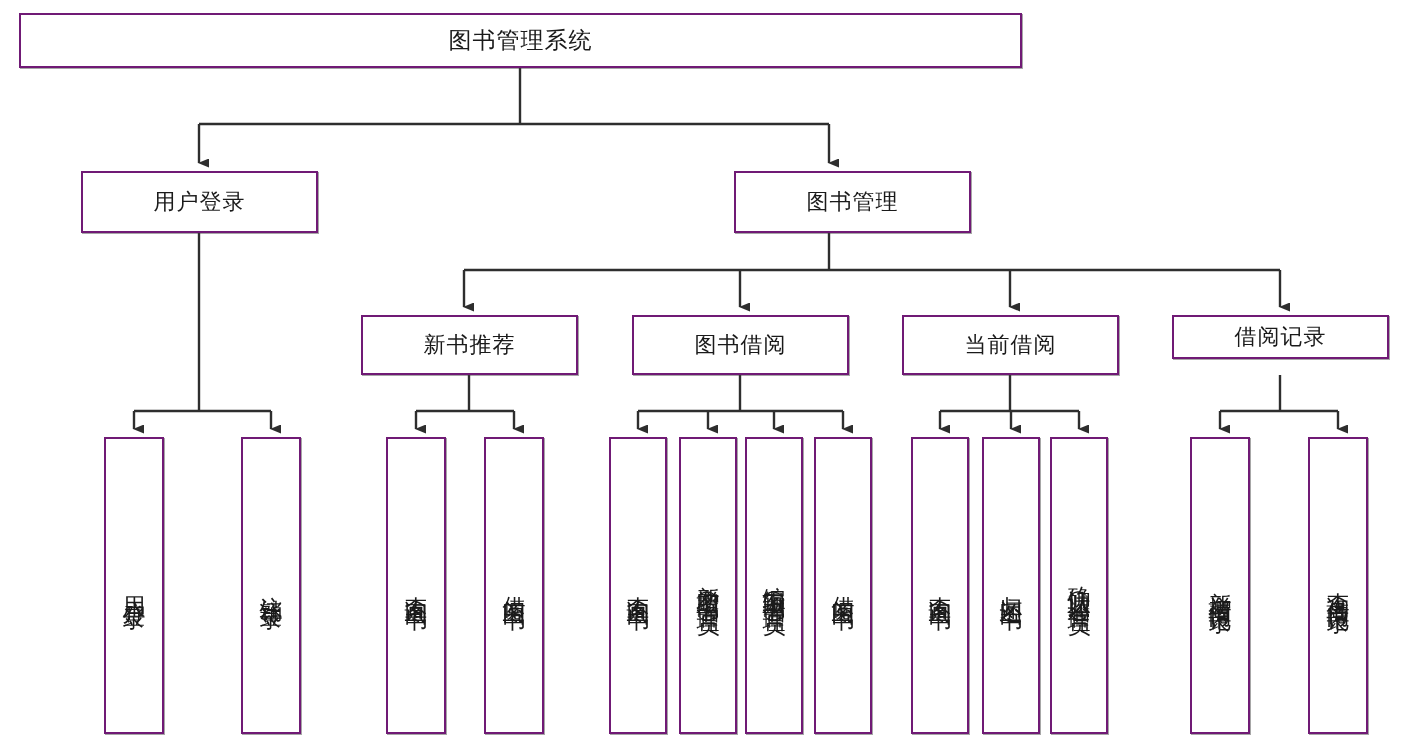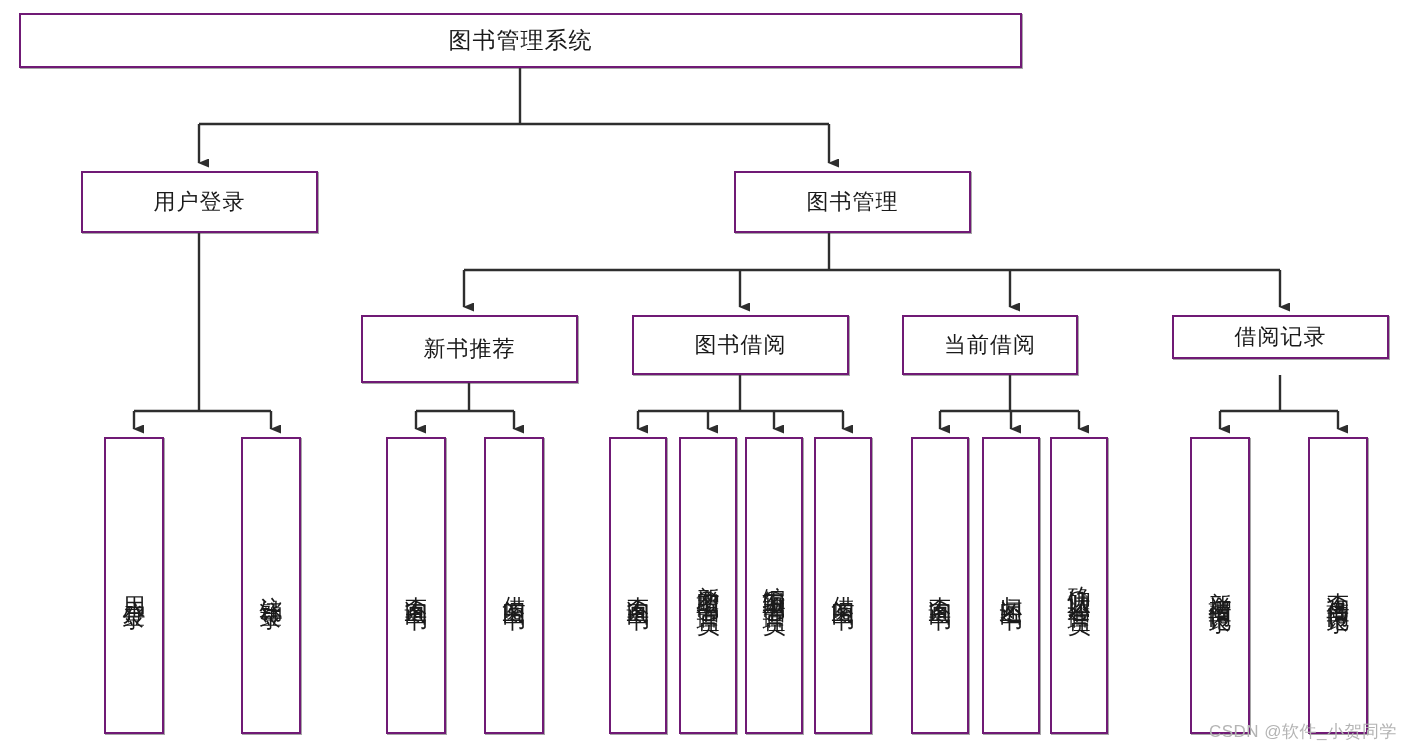--- a/index.html
+++ b/index.html
@@ -127,27 +127,27 @@
     <span class="label">图书管理系统</span>
   </div>
 
   <div class="node horiz" style="left:81px; top:171px; width:237px; height:62px;">
     <span class="label">用户登录</span>
   </div>
   <div class="node horiz" style="left:711px; top:171px; width:237px; height:62px;margin-left:23px;">
     <span class="label">图书管理</span>
   </div>
 
-  <div class="node horiz" style="left:361px; top:315px; width:217px; height:68px;text-align:right;">
+  <div class="node horiz" style="left:361px; top:315px; width:217px; height:60px;text-align:right;">
     <span class="label">新书推荐</span>
   </div>
   <div class="node horiz" style="left:632px; top:315px; width:217px; height:60px;text-align:center;">
     <span class="label">图书借阅</span>
   </div>
-  <div class="node horiz" style="left:902px; top:315px; width:176px; height:60px;">
+  <div class="node horiz" style="left:902px; top:315px; width:217px; height:60px;">
     <span class="label">当前借阅</span>
   </div>
   <div class="node horiz" style="left:1172px; top:315px; width:217px; height:44px;">
     <span class="label">借阅记录</span>
   </div>
 
   <div class="node leaf" style="left:104px; top:437px; width:60px; height:297px;">
     <span class="label">用户登录</span>
   </div>
   <div class="node leaf" style="left:241px; top:437px; width:60px; height:297px;">
@@ -184,14 +184,13 @@
     <span class="label">确认归还（管理员）</span>
   </div>
 
   <div class="node leaf" style="left:1190px; top:437px; width:60px; height:297px;">
     <span class="label">新增借阅记录</span>
   </div>
   <div class="node leaf" style="left:1308px; top:437px; width:60px; height:297px;">
     <span class="label">查询借阅记录</span>
   </div>
 
-  <div id="watermark">CSDN @软件_小贺同学</div>
 </div>
 
 </body></html>

